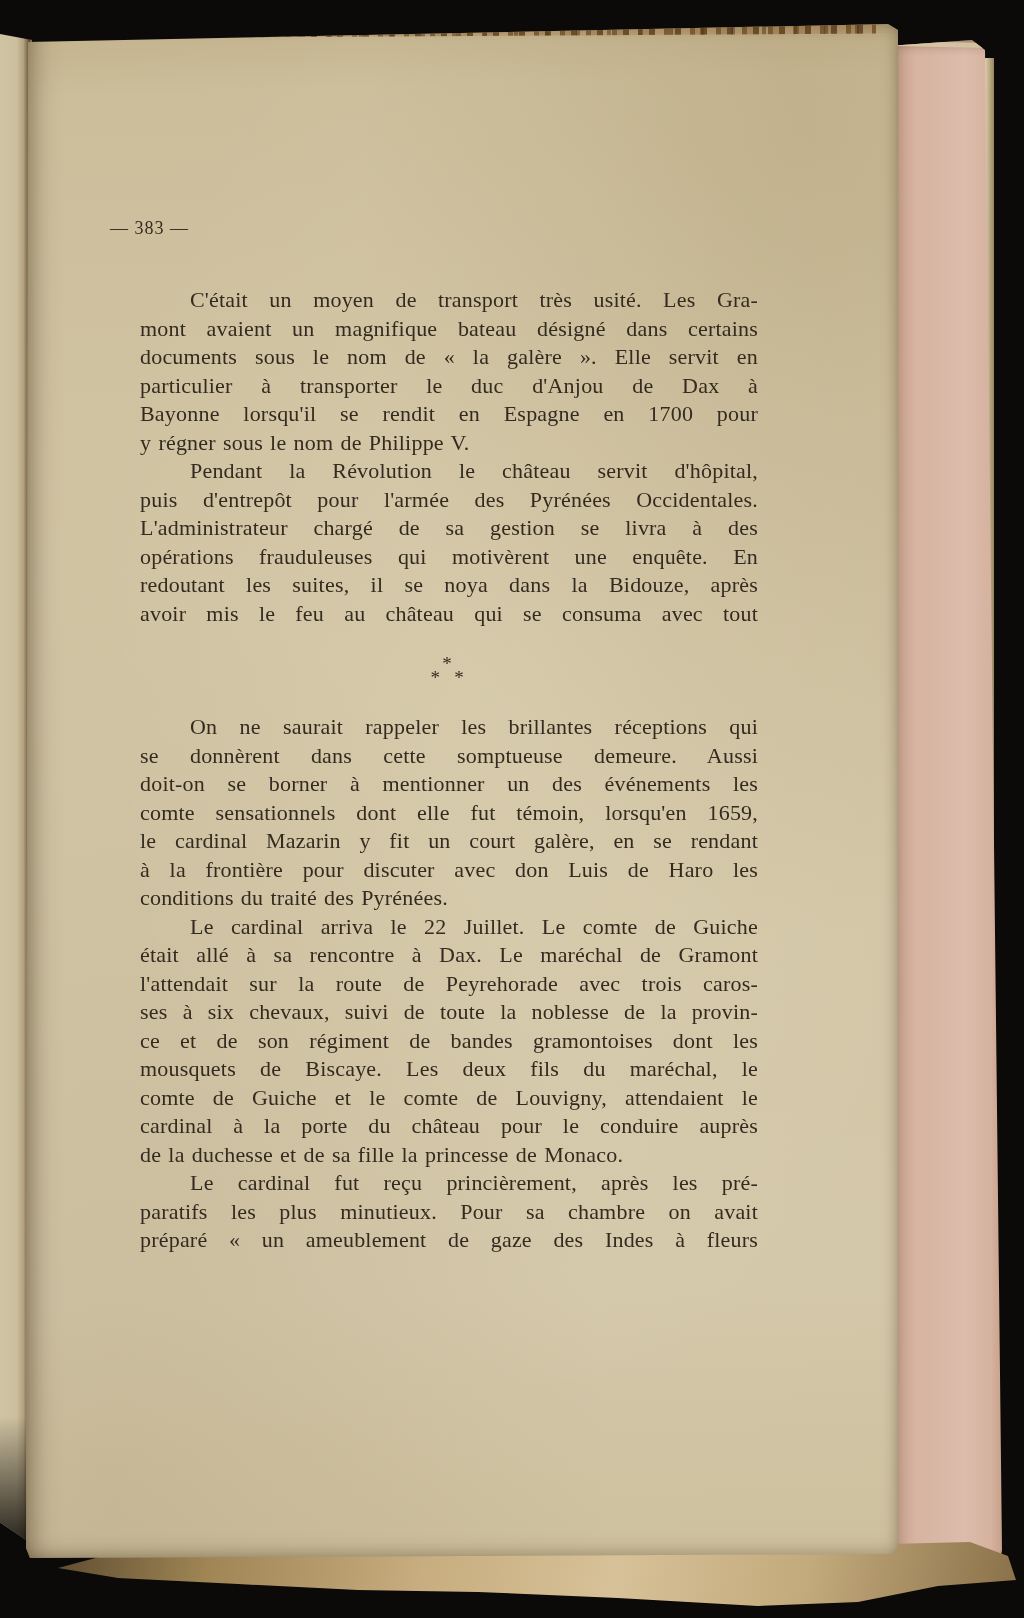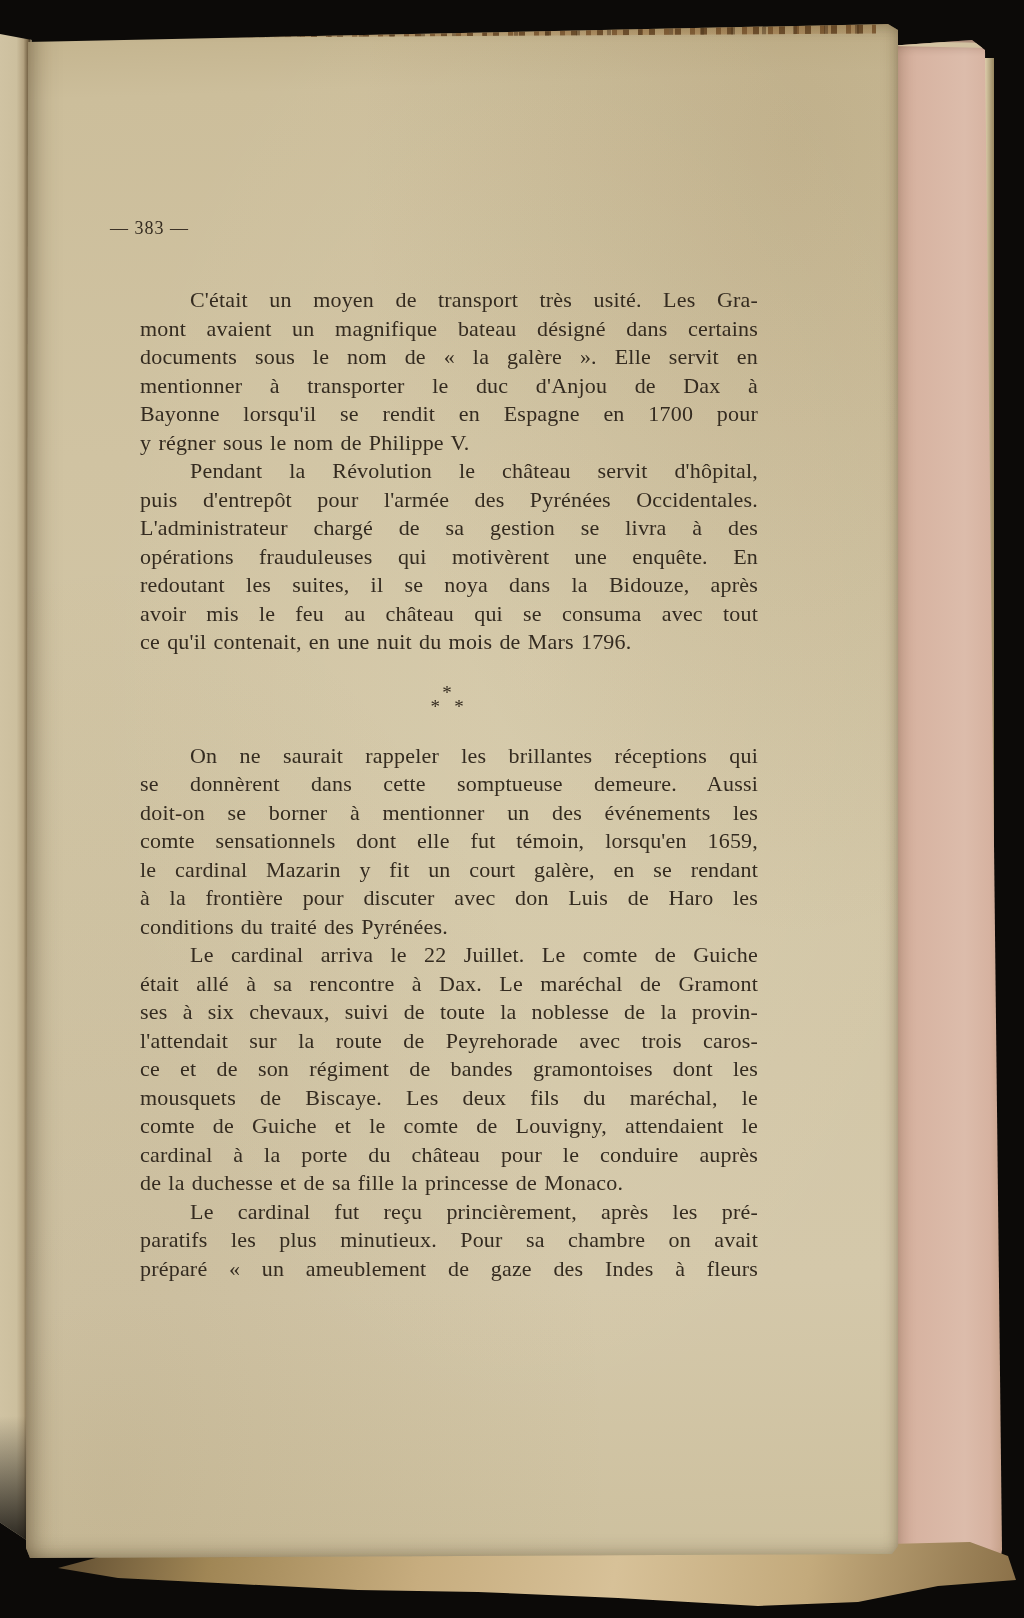--- a/index.html
+++ b/index.html
@@ -118,55 +118,54 @@
   <div class="top-stain"></div>
 
   <div class="page-number ink">— 383 —</div>
 
   <div class="text-column ink">
 
     <div class="para">
       <div class="line indent">C'était un moyen de transport très usité. Les Gra-</div>
       <div class="line">mont avaient un magnifique bateau désigné dans certains</div>
       <div class="line">documents sous le nom de « la galère ». Elle servit en</div>
-      <div class="line">mentionner à transporter le duc d'Anjou de Dax à</div>
+      <div class="line">particulier à transporter le duc d'Anjou de Dax à</div>
       <div class="line">Bayonne lorsqu'il se rendit en Espagne en 1700 pour</div>
       <div class="line last">y régner sous le nom de Philippe V.</div>
     </div>
 
     <div class="para">
       <div class="line indent">Pendant la Révolution le château servit d'hôpital,</div>
       <div class="line">puis d'entrepôt pour l'armée des Pyrénées Occidentales.</div>
       <div class="line">L'administrateur chargé de sa gestion se livra à des</div>
       <div class="line">opérations frauduleuses qui motivèrent une enquête. En</div>
       <div class="line">redoutant les suites, il se noya dans la Bidouze, après</div>
       <div class="line">avoir mis le feu au château qui se consuma avec tout</div>
-      <div class="line last">ce qu'il contenait, en une nuit du mois de Mars 1796.</div>
     </div>
 
     <div class="separator">
       <div class="sep-line">*</div>
       <div class="sep-line">* *</div>
     </div>
 
     <div class="para">
       <div class="line indent">On ne saurait rappeler les brillantes réceptions qui</div>
       <div class="line">se donnèrent dans cette somptueuse demeure. Aussi</div>
       <div class="line">doit-on se borner à mentionner un des événements les</div>
       <div class="line">comte sensationnels dont elle fut témoin, lorsqu'en 1659,</div>
       <div class="line">le cardinal Mazarin y fit un court galère, en se rendant</div>
       <div class="line">à la frontière pour discuter avec don Luis de Haro les</div>
       <div class="line last">conditions du traité des Pyrénées.</div>
     </div>
 
     <div class="para">
       <div class="line indent">Le cardinal arriva le 22 Juillet. Le comte de Guiche</div>
       <div class="line">était allé à sa rencontre à Dax. Le maréchal de Gramont</div>
+      <div class="line">l'attendait sur la route de Peyrehorade avec trois caros-</div>
       <div class="line">ses à six chevaux, suivi de toute la noblesse de la provin-</div>
-      <div class="line">l'attendait sur la route de Peyrehorade avec trois caros-</div>
       <div class="line">ce et de son régiment de bandes gramontoises dont les</div>
       <div class="line">mousquets de Biscaye. Les deux fils du maréchal, le</div>
       <div class="line">comte de Guiche et le comte de Louvigny, attendaient le</div>
       <div class="line">cardinal à la porte du château pour le conduire auprès</div>
       <div class="line last">de la duchesse et de sa fille la princesse de Monaco.</div>
     </div>
 
     <div class="para">
       <div class="line indent">Le cardinal fut reçu princièrement, après les pré-</div>
       <div class="line">paratifs les plus minutieux. Pour sa chambre on avait</div>

